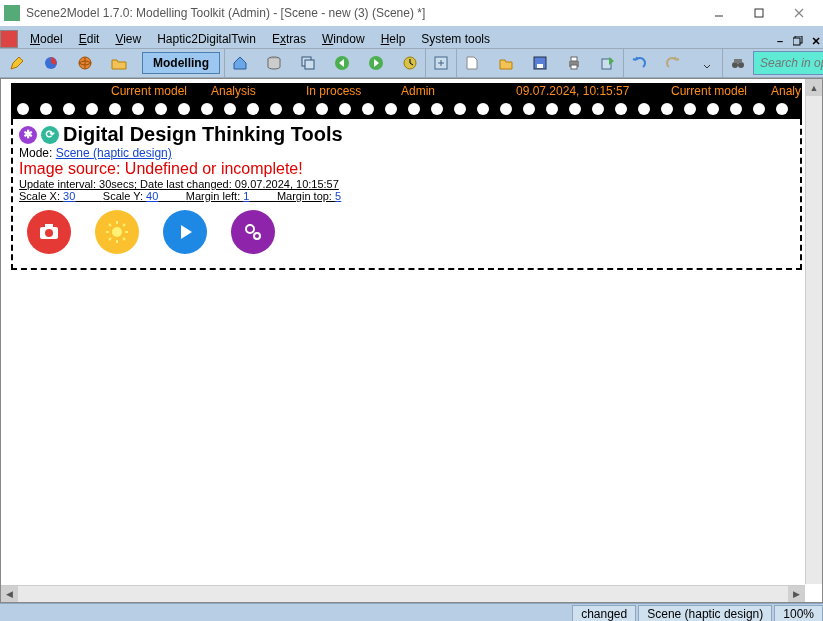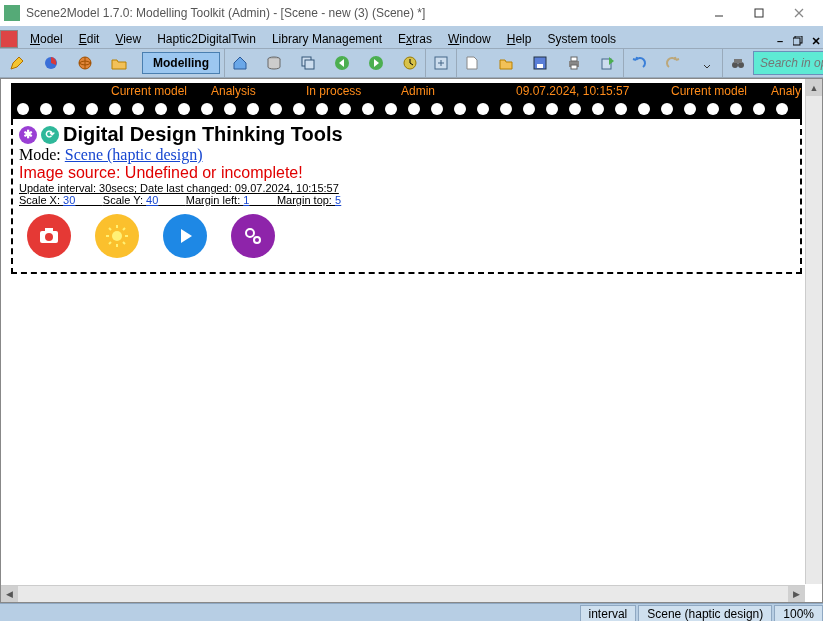--- a/index.html
+++ b/index.html
@@ -29,21 +29,21 @@
   .hscroll .track{flex:1;}
   .canvas { position:absolute; left:10px; top:4px; right:20px; bottom:20px; overflow:hidden; }
   .filmstrip { height:36px; background:#000; position:relative; display:flex; align-items:flex-end; }
   .film-label { position:absolute; top:1px; font-size:12px; color:#ff8c1a; }
   .holes { position:absolute; bottom:4px; left:0; right:0; display:flex; gap:11px; padding:0 6px;}
   .hole { width:12px; height:12px; background:#fff; border-radius:6px 6px 6px 6px; }
   .docpane { background:#fff; border:2px dashed #000; border-top:none; padding:4px 6px 10px 6px; }
   .doc-title-row { display:flex; align-items:center; gap:4px; }
   .doc-title { font-size:20px; font-weight:bold; }
   .round-ico { width:18px;height:18px;border-radius:50%; display:inline-flex;align-items:center;justify-content:center; font-size:11px;color:#fff; font-weight:bold;}
-  .modeline { font-size:16px;font-family:Liberation Serif, serif; }
+  .modeline { font-size:12px; }
   .modeline a { color:#1646d0; text-decoration:underline; }
   .err { color:#e00000; font-size:16px; }
   .meta { font-size:11px;text-decoration:underline; }
   .meta a { color:#1646d0; text-decoration:underline; }
   .bigbtns { display:flex; gap:24px; padding:8px 8px 4px 8px; }
   .bigbtn { width:44px;height:44px;border-radius:50%; display:flex;align-items:center;justify-content:center; }
   .statusbar { height:20px; background:#b7cee4; display:flex; align-items:center; font-size:12px; border-top:1px solid #8fa8c2;}
   .statusbar .flex { flex:1; }
   .status-cell { border:1px solid #8fa8c2; background:#cfe0ef; padding:1px 8px; margin-left:2px; height:18px; display:flex;align-items:center;}
   u.hot { text-decoration: underline; }
@@ -73,21 +73,20 @@
     </div>
   </div>
 </div>
 
 <div class="menubar">
   <span class="small-icon"></span>
   <span class="menuitem"><u class="hot">M</u><span></span>odel</span>
   <span class="menuitem"><u class="hot">E</u>dit</span>
   <span class="menuitem"><u class="hot">V</u>iew</span>
   <span class="menuitem">Haptic2DigitalTwin</span>
-  <span class="menuitem">Library Management</span>
   <span class="menuitem">E<u class="hot">x</u>tras</span>
   <span class="menuitem"><u class="hot">W</u>indow</span>
   <span class="menuitem"><u class="hot">H</u>elp</span>
   <span class="menuitem">System tools</span>
   <span class="spacer"></span>
   <span class="mdi-ctrl">–</span>
   <span class="mdi-ctrl">
       <svg width="10" height="10">
         <rect x="2" y="0" width="7" height="7" fill="none" stroke="#000"></rect>
         <rect x="0" y="2" width="7" height="7" fill="#b7cee4" stroke="#000"></rect>
@@ -339,16 +338,16 @@
   </div>
   <div class="hscroll">
     <div class="arr">◀</div>
     <div class="track"></div>
     <div class="arr">▶</div>
   </div>
 </div>
 
 <div class="statusbar">
   <div class="flex"></div>
-  <div class="status-cell">interval</div>
+  <div class="status-cell">changed</div>
   <div class="status-cell">Scene (haptic design)</div>
   <div class="status-cell">100%</div>
 </div>
 
 </body></html>

